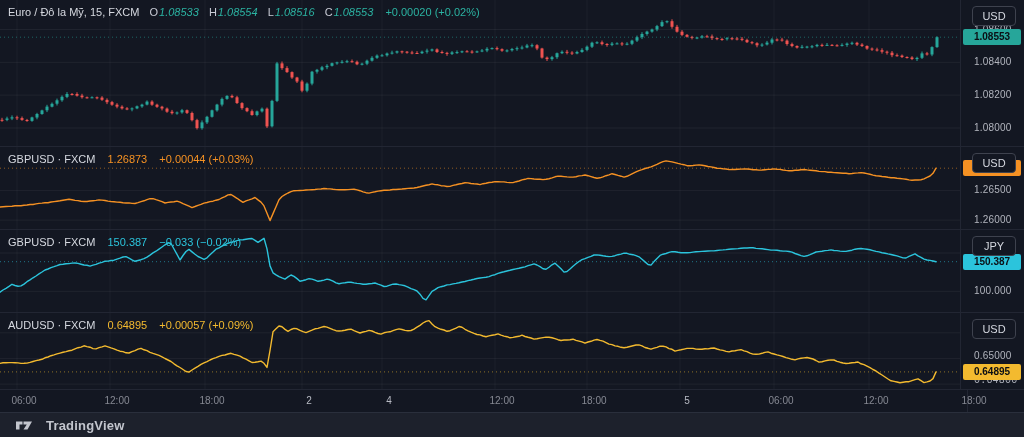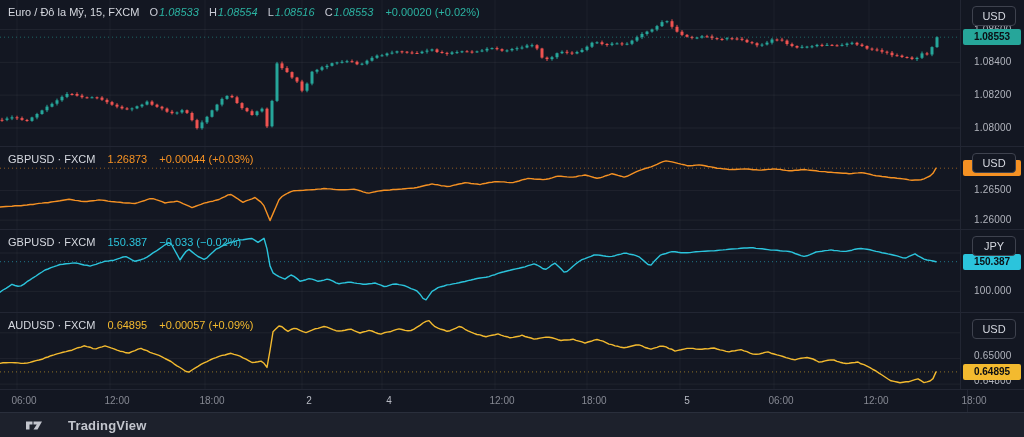--- a/index.html
+++ b/index.html
@@ -21,21 +21,21 @@
   .lkey{color:#c9ccd6;margin-left:7px;}
   .lval{margin-left:1px;font-style:italic;}
   .gap8{margin-left:9px;}
   .c-teal{color:#2bb3a2;} .c-orange{color:#f59123;} .c-cyan{color:#2bc4dc;} .c-yellow{color:#f3ba2f;}
   .time-row{display:flex;height:22px;padding-left:7px;}
   .time-plot{position:relative;flex:0 0 960px;}
   .tlabel{position:absolute;top:5px;transform:translateX(-50%);font-size:10px;color:#868993;}
   .tlabel.day{color:#b8bbc4;}
   .time-corner{width:64px;box-sizing:border-box;border-left:1px solid #222633;}
   .footer{height:25px;box-sizing:border-box;border-top:1px solid #2a2f3c;background:#1d212c;
-          display:flex;align-items:center;padding-left:26px;gap:25px;}
+          display:flex;align-items:center;padding-left:16px;gap:13px;}
   .brand{font-size:13px;font-weight:600;color:#c2c5cd;letter-spacing:.2px;cursor:pointer;}
   .tv-logo{display:block;cursor:pointer;}
 </style>
 </head>
 <body>
 
 <div id="app">
 
   <section class="panel p1">
     <svg class="plot" xmlns="http://www.w3.org/2000/svg" width="960" height="146" viewBox="0 0 960 146">
@@ -532,21 +532,21 @@
         <line x1="0" x2="960" y1="58.9" y2="58.9" stroke="#f3ba2f" stroke-opacity="0.55" stroke-dasharray="1 3"></line>
       </svg>
     <div class="legend">
       <span class="sym">AUDUSD · FXCM</span>
       <span class="gap8 c-yellow">0.64895</span>
       <span class="gap8 c-yellow">+0.00057 (+0.09%)</span>
     </div>
     <div class="axis-col">
       <div class="ylabel" style="top: 13.7703px;">0.65200</div>
         <div class="ylabel" style="top: 37px;">0.65000</div>
-        <div class="ylabel" style="top: 62px;">0.64800</div>
+        <div class="ylabel" style="top: 62px; font-family: Liberation Mono, monospace;">0.64800</div>
         <div class="unit-btn">USD</div>
       <div class="badge" style="top: 50.9257px; background: rgb(243, 186, 47);">0.64895</div>
     </div>
   </section>
 
   <div class="time-row">
     <div class="time-plot">
         <div class="tlabel" style="left: 17px;">06:00</div>
         <div class="tlabel" style="left: 110px;">12:00</div>
         <div class="tlabel" style="left: 205px;">18:00</div>

